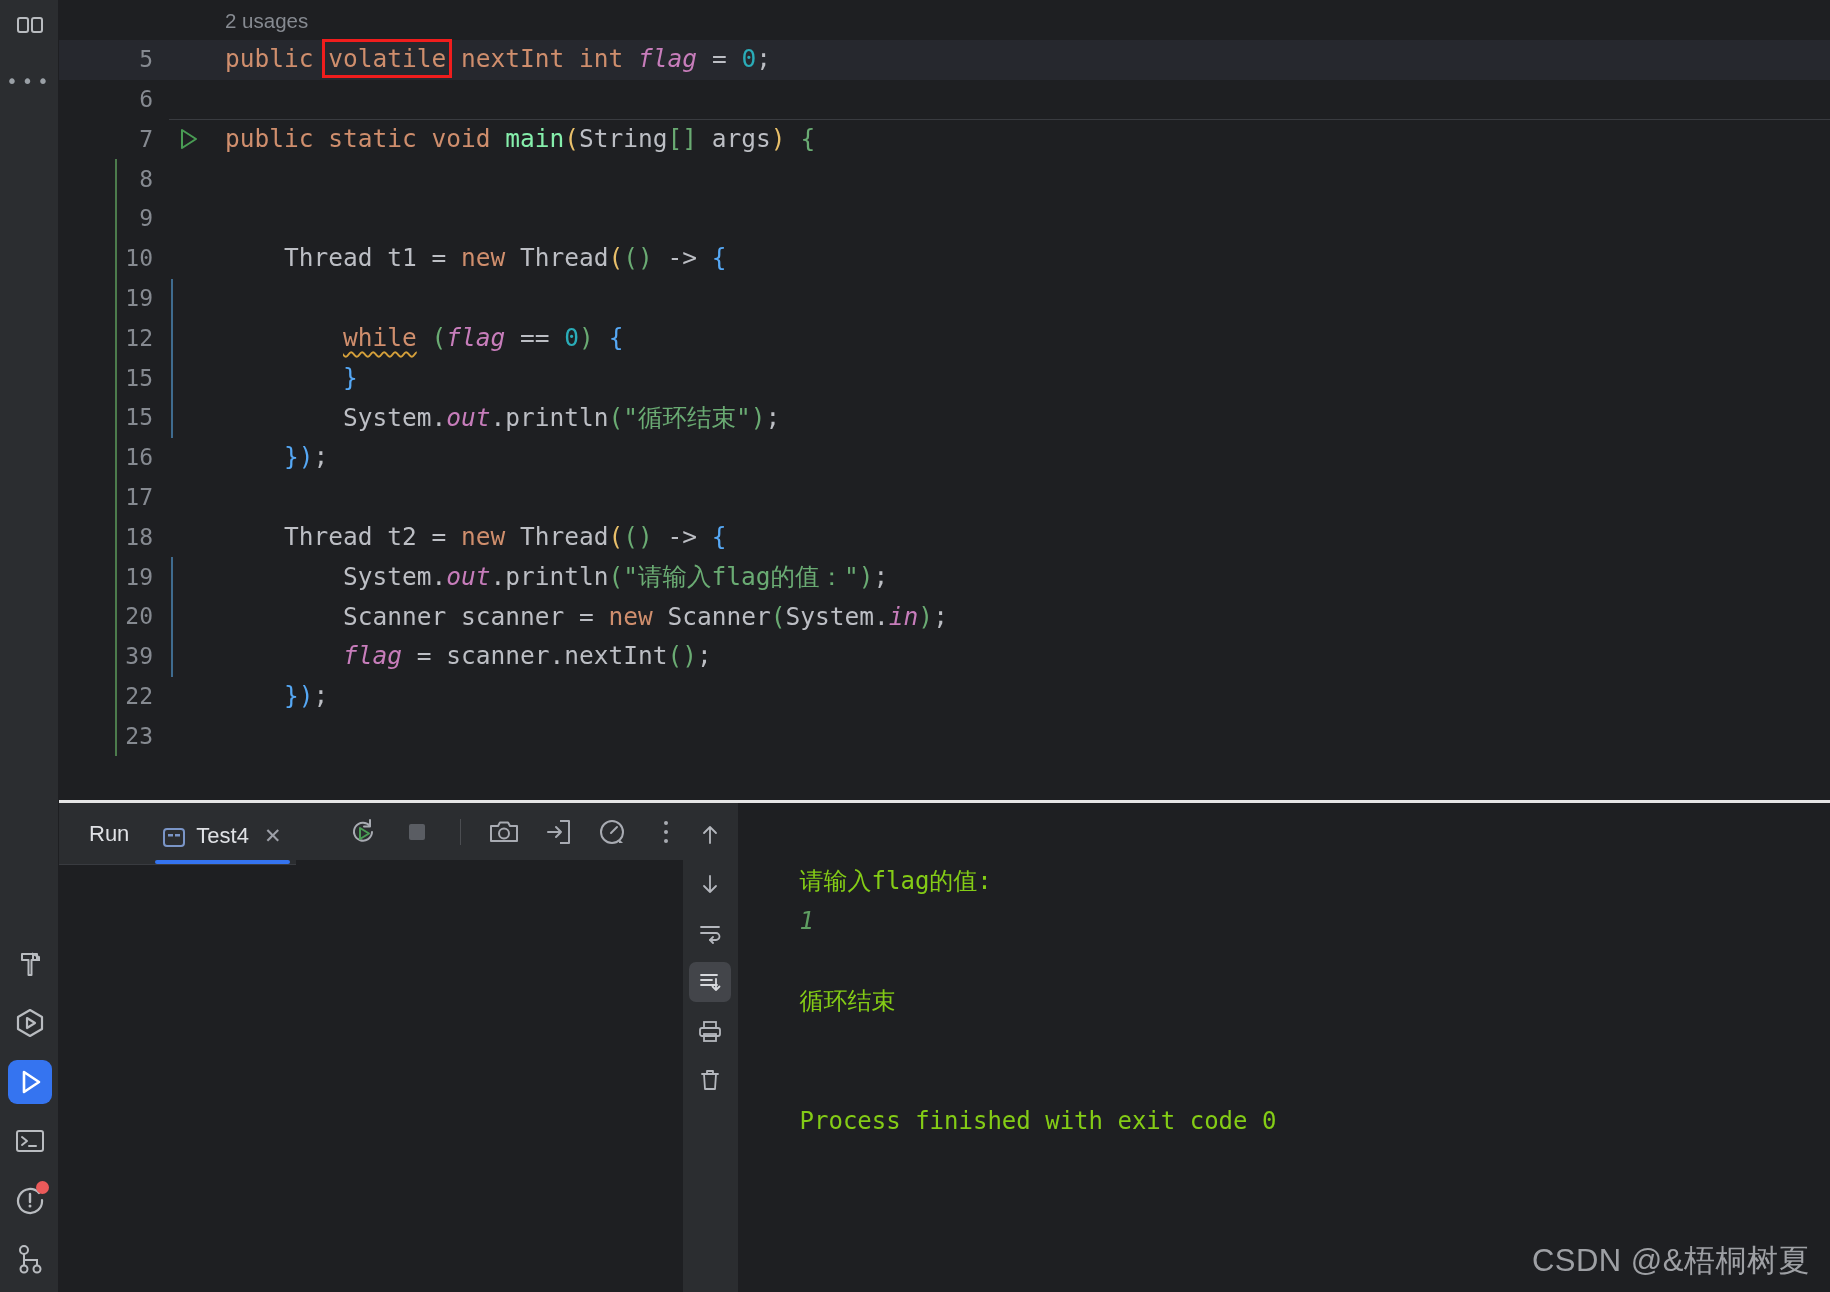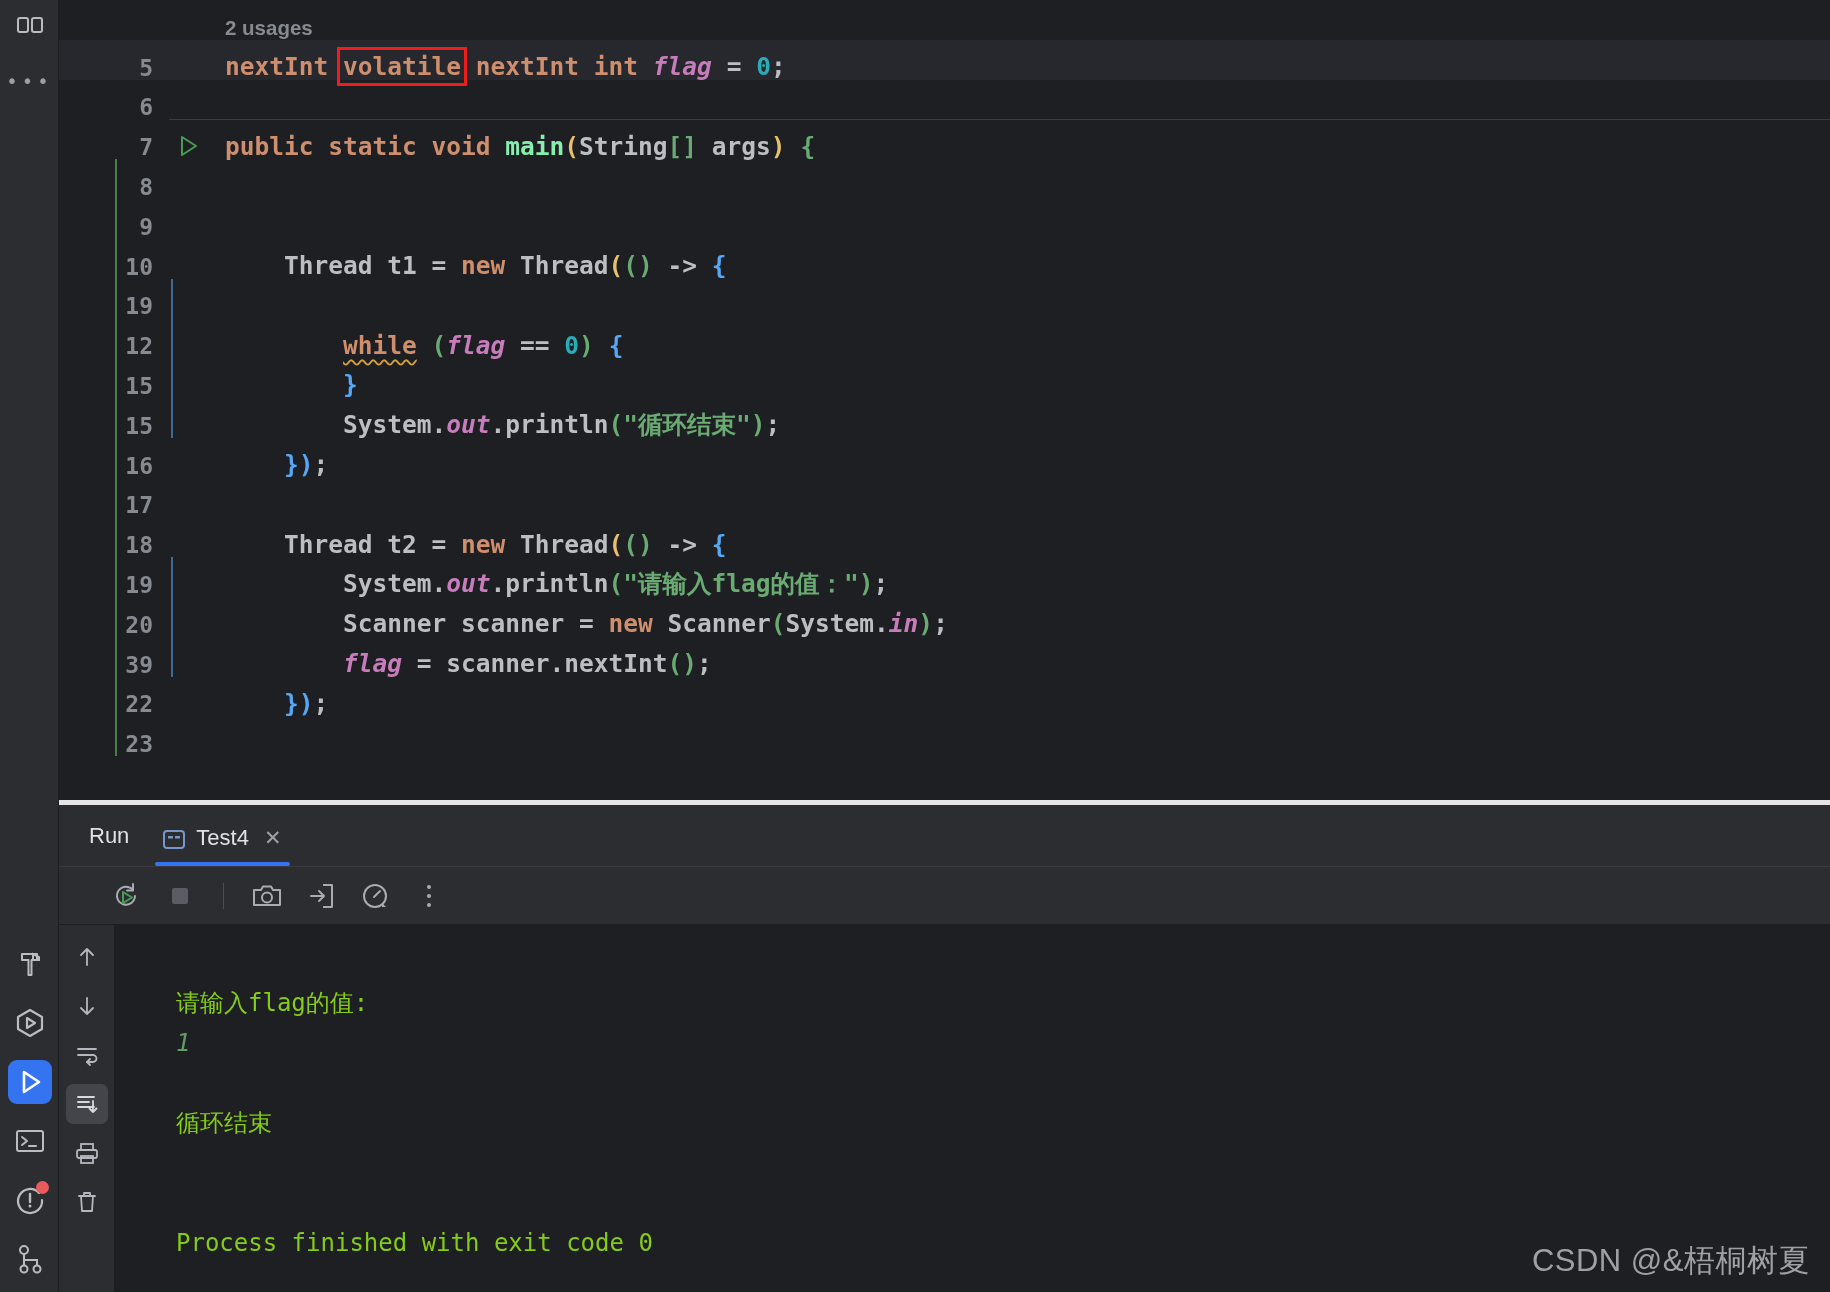--- a/index.html
+++ b/index.html
@@ -54,21 +54,21 @@
     height: 806px; position: relative; overflow: hidden;
     background: #1e1f22;
     border-bottom: 1px solid #1e1f22;
   }
   .gutterbg {
     position: absolute; left: 0; top: 0; width: 110px; height: 100%;
     background: #1e1f22;
   }
   .code-area { position: relative; }
   .row {
-    height: 39.8px; display: flex; align-items: flex-end; position: relative; font-weight: bold;
+    height: 39.8px; display: flex; align-items: center; position: relative;
   }
   .row.hl { background: #26282e; }
   .lineno {
     width: 110px; flex: 0 0 110px; text-align: right; padding-right: 16px;
     color: #868a91; font-size: 23px; line-height: 1;
     font-family: "DejaVu Sans Mono","Liberation Mono",monospace;
   }
   .gutter-icon {
     width: 52px; flex: 0 0 52px; display: flex; align-items: center;
     justify-content: flex-start; padding-left: 6px;
@@ -110,22 +110,22 @@
     outline: 3px solid #f01d1d;
     padding: 2px 3px; margin: 0 -3px;
   }
   .sep-line {
     position: absolute; left: 110px; right: 0; height: 1px; background: #393b40;
   }
 
   
   .runpanel {
     height: 495px; background: #1e1f22;
-    display: flex; flex-direction: column;
-    border-top: 5px solid #e5e5e5;
+    display: flex; flex-direction: row;
+    border-top: 3px solid #e5e5e5;
   }
   .tabbar {
     height: 62px; display: flex; align-items: flex-end;
     background: #2b2d30;
     border-bottom: 1px solid #393b40;
     padding-left: 12px;
   }
   .runlabel {
     color: #dfe1e5; font-size: 22px; padding: 0 20px 17px 18px;
     font-family: "Liberation Sans", sans-serif;
@@ -263,21 +263,21 @@
 
         <div class="row">
           <div class="lineno"></div>
           <div class="gutter-icon"></div>
           <div class="code"><span class="hint">2 usages</span></div>
         </div>
 
         <div class="row hl">
           <div class="lineno">5</div>
           <div class="gutter-icon"></div>
-          <div class="code"><span class="kw">nextInt</span> <span class="kw redbox">volatile</span> <span class="kw">nextInt int</span> <span class="fld">flag</span> <span class="ident">=</span> <span class="num">0</span><span class="ident">;</span></div>
+          <div class="code"><span class="kw">public</span> <span class="kw redbox">volatile</span> <span class="kw">nextInt int</span> <span class="fld">flag</span> <span class="ident">=</span> <span class="num">0</span><span class="ident">;</span></div>
         </div>
 
         <div class="row">
           <div class="lineno">6</div>
           <div class="gutter-icon"></div>
           <div class="code"></div>
         </div>
 
         <div class="sep-line" style="top:119.4px"></div>
 

